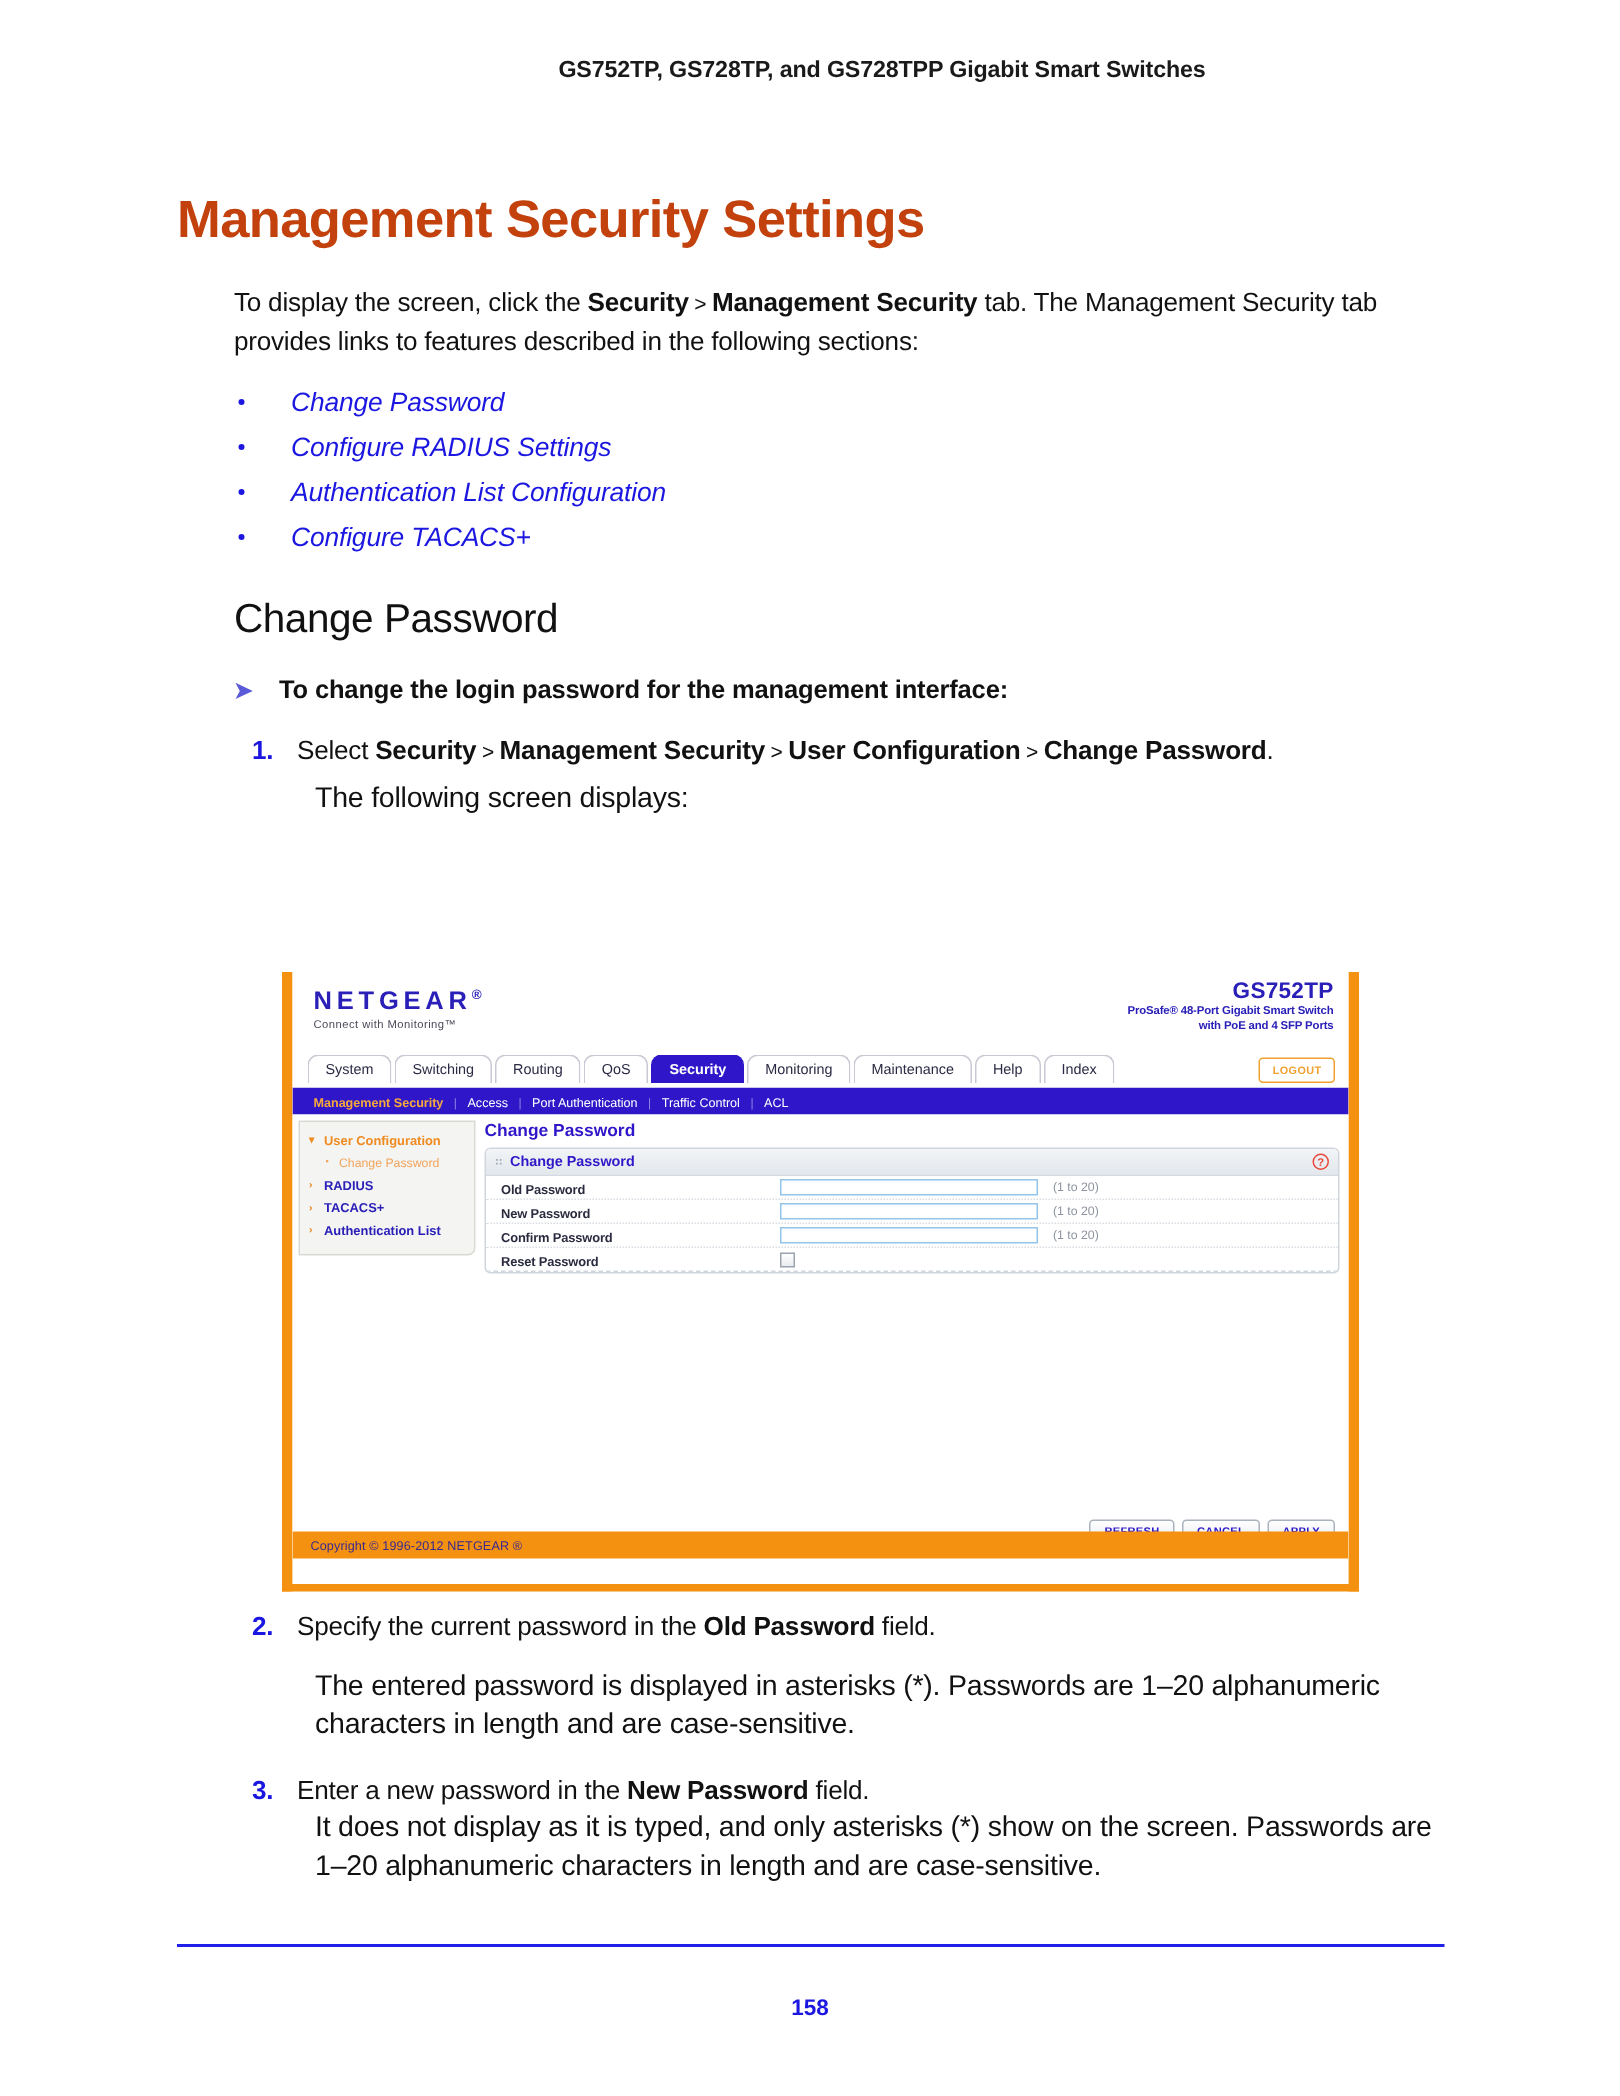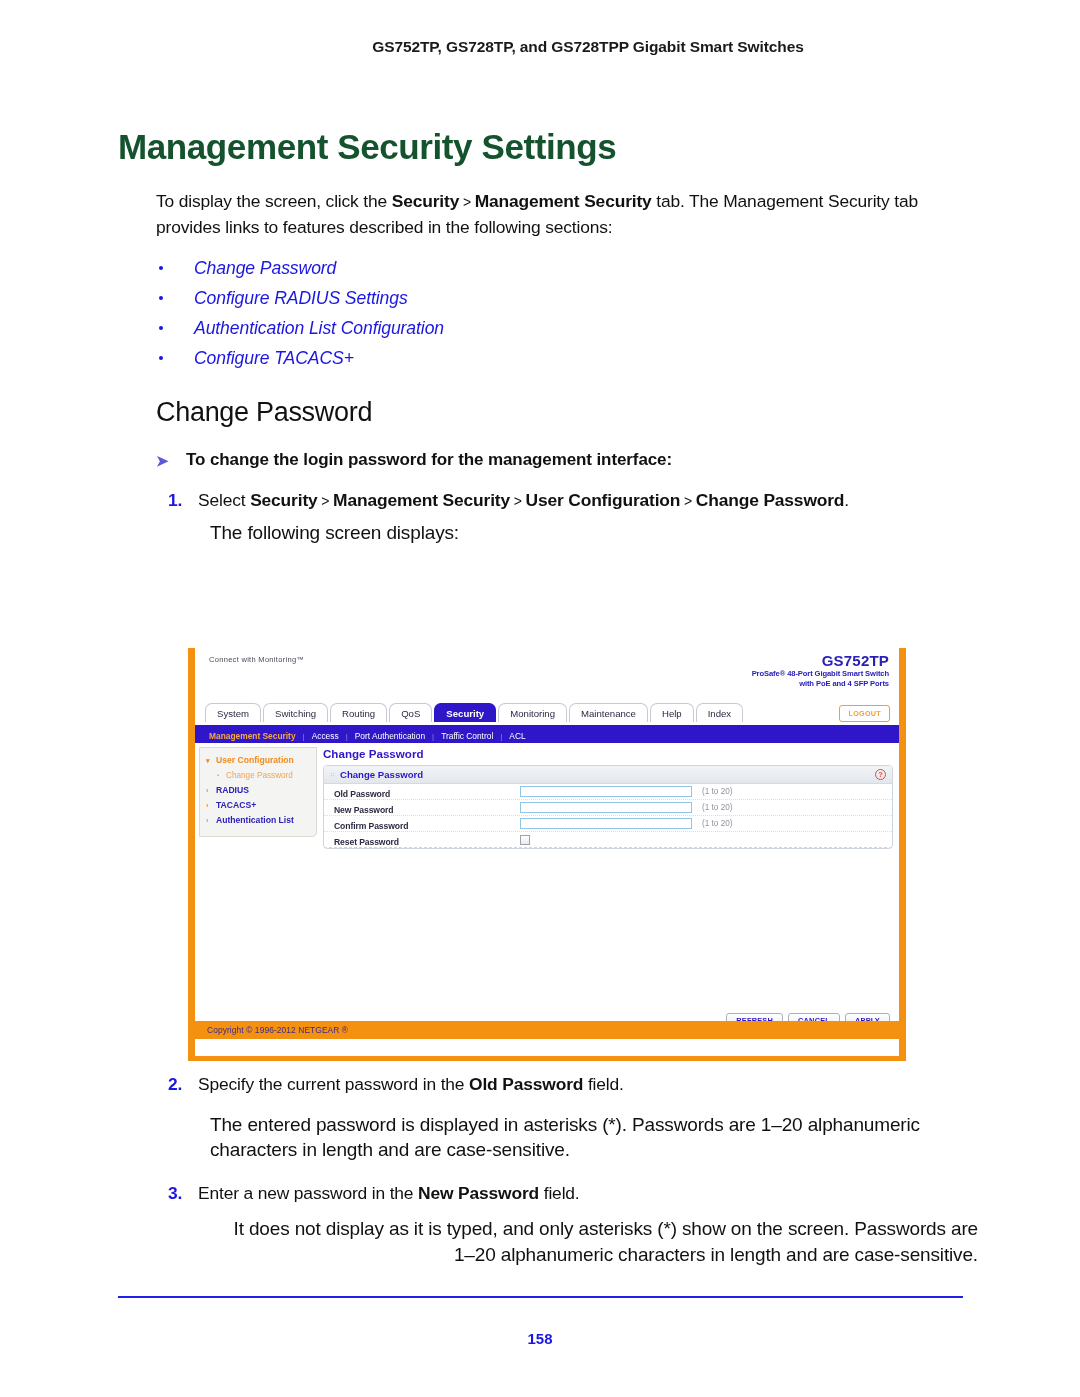--- a/index.html
+++ b/index.html
@@ -35,21 +35,21 @@
     position: absolute;
     left: 118px;
     top: 128px;
     width: 860px;
   }
 
   h1.chapter-title {
     margin: 0;
     font-size: 35px;
     font-weight: bold;
-    color: #14532d;
+    color: #c2410c;
     letter-spacing: -0.4px;
     line-height: 1.1;
   }
 
   .body-block {
     margin-left: 38px;
     width: 800px;
   }
 
   p.body {
@@ -518,20 +518,21 @@
     <span class="num">1.</span><span>Select </span><b>Security</b><span class="gt"> &gt; </span><b>Management Security</b><span class="gt"> &gt; </span><b>User Configuration</b><span class="gt"> &gt; </span><b>Change Password</b><span>.</span>
   </div>
   <div class="step-cont">The following screen displays:</div>
 
 </div>
 
 <div class="shot">
   <div class="shot-inner">
 
     <div class="logo-band">
+      <div class="ng-logo"><span>NETGEAR</span><sup>®</sup></div>
       <div class="ng-tag">Connect with Monitoring™</div>
       <div class="dev-info">
         <div class="dev-model">GS752TP</div>
         <div class="dev-desc">ProSafe® 48-Port Gigabit Smart Switch</div>
         <div class="dev-desc">with PoE and 4 SFP Ports</div>
       </div>
     </div>
 
     <div class="tab-row">
       <span class="tab">System</span><span class="tab">Switching</span><span class="tab">Routing</span><span class="tab">QoS</span><span class="tab active">Security</span><span class="tab">Monitoring</span><span class="tab">Maintenance</span><span class="tab">Help</span><span class="tab">Index</span>
@@ -616,18 +617,18 @@
 <div style="position:absolute; left:118px; top:1072px; width:860px;">
 
   <div class="step" style="margin-top:0;">
     <span class="num">2.</span><span>Specify the current password in the </span><b>Old Password</b><span> field.</span>
   </div>
   <div class="step-cont" style="margin-top:14px;">The entered password is displayed in asterisks (*). Passwords are 1–20 alphanumeric characters in length and are case-sensitive.</div>
 
   <div class="step" style="margin-top:18px;">
     <span class="num">3.</span><span>Enter a new password in the </span><b>New Password</b><span> field.</span>
   </div>
-  <div class="step-cont" style="margin-top:10px;text-align:right;">It does not display as it is typed, and only asterisks (*) show on the screen. Passwords are 1–20 alphanumeric characters in length and are case-sensitive.</div>
+  <div class="step-cont" style="margin-top:0;">It does not display as it is typed, and only asterisks (*) show on the screen. Passwords are 1–20 alphanumeric characters in length and are case-sensitive.</div>
 
 </div>
 
 <div class="foot-rule"></div>
 <div class="foot-num">158</div>
 
 </body></html>

